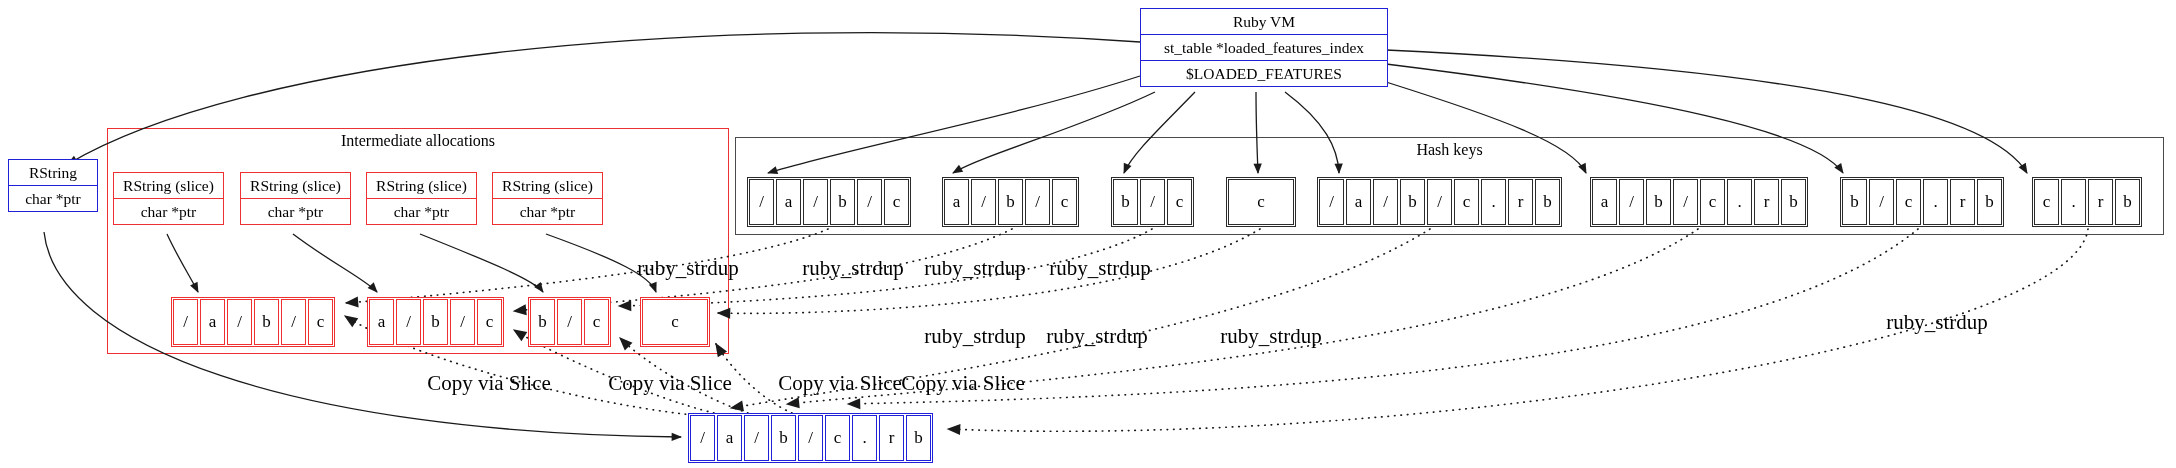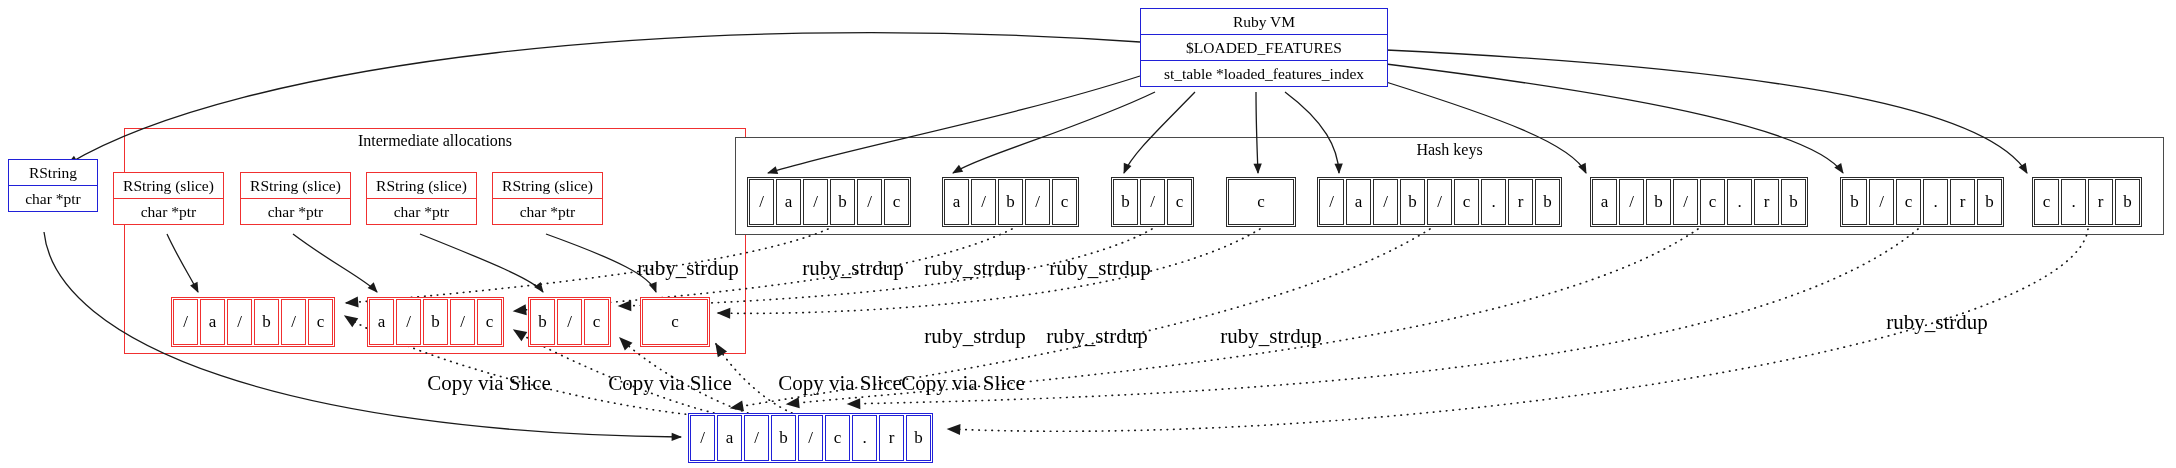--- a/index.html
+++ b/index.html
@@ -48,21 +48,21 @@
     position:absolute;z-index:2;
     transform:translate(-50%,-50%);
     font-size:21px;white-space:nowrap;
   }
 </style>
 </head>
 <body>
 
 <div id="canvas">
 
-  <div class="cluster red" style="left:124px;top:128px;width:620px;height:224px;font-family:Liberation Serif, serif;">
+  <div class="cluster red" style="left:107px;top:128px;width:620px;height:224px;font-family:Liberation Serif, serif;">
     <div class="cluster-label">Intermediate allocations</div>
   </div>
   <div class="cluster gray" style="left:735px;top:137px;width:1427px;height:96px;">
     <div class="cluster-label">Hash keys</div>
   </div>
 
   <svg id="edges" width="2176" height="468" viewBox="0 0 2176 468">
     <defs>
       <marker id="ah" viewBox="0 0 10 10" refX="9" refY="5" markerWidth="10" markerHeight="8" orient="auto">
         <path d="M0,1 L10,5 L0,9 z" fill="#1a1a1a"></path>
@@ -95,22 +95,22 @@
       <path marker-end="url(#ah)" d="M2088,229 C2072,345 1400,448 948,429"></path>
       <path marker-end="url(#ah)" d="M692,415 C560,400 400,352 345,316"></path>
       <path marker-end="url(#ah)" d="M714,413 C652,398 552,354 514,330"></path>
       <path marker-end="url(#ah)" d="M748,413 C702,398 644,362 620,338"></path>
       <path marker-end="url(#ah)" d="M792,413 C762,400 732,370 716,344"></path>
     </g>
   </svg>
 
   <div class="box blue" style="left:1140px;top:8px;width:246px;">
     <div class="row">Ruby VM</div>
+    <div class="row">st_table *loaded_features_index</div>
     <div class="row">$LOADED_FEATURES</div>
-    <div class="row">st_table *loaded_features_index</div>
   </div>
 
   <div class="box blue" style="left:8px;top:159px;width:88px;">
     <div class="row">RString</div>
     <div class="row">char *ptr</div>
   </div>
 
   <div class="box red" style="left:113px;top:172px;width:109px;">
     <div class="row">RString (slice)</div>
     <div class="row">char *ptr</div>

